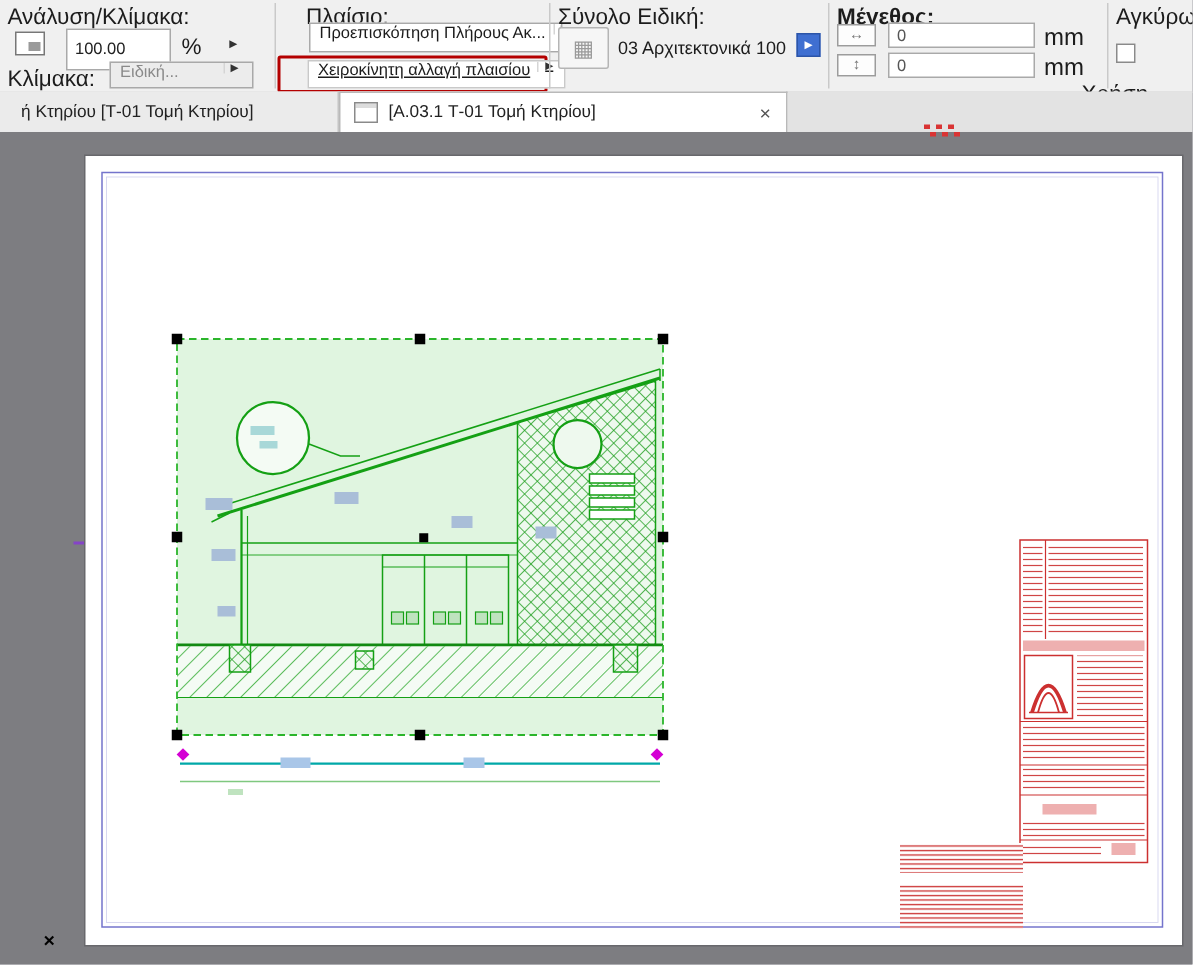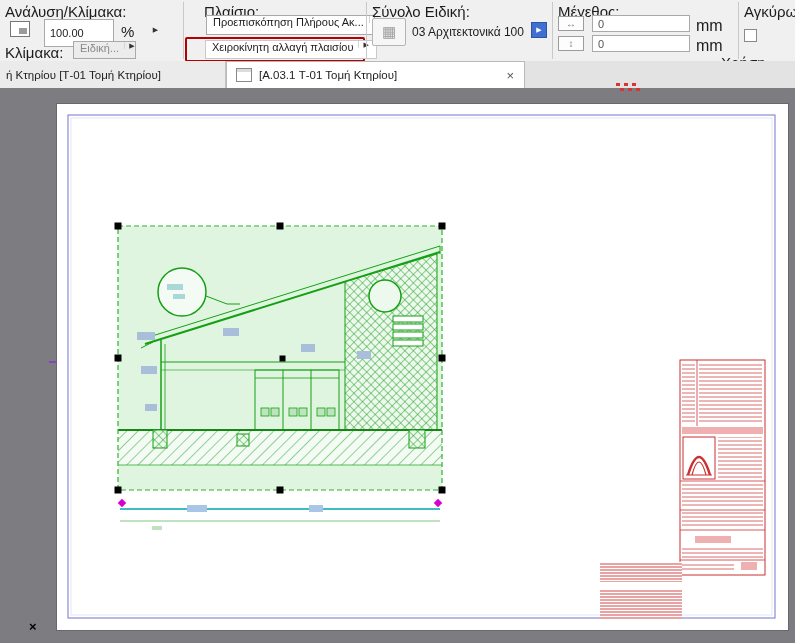--- a/index.html
+++ b/index.html
@@ -52,72 +52,72 @@
   <span class="tb-label" style="left:5px;top:3px;">Ανάλυση/Κλίμακα:</span>
   <div class="fit-icon">
       <div class="inner"></div>
     </div>
   <div class="tb-input" style="left:44px;top:19px;width:70px;height:28px;">100.00</div>
   <span class="tb-label" style="left:121px;top:23px;">%</span>
   <div class="arrow-btn" style="left:148px;top:20px;">
       <span class="arr">▶</span>
     </div>
   <span class="tb-label" style="left:5px;top:44px;">Κλίμακα:</span>
-  <div class="dropdown disabled" style="left:57px;top:41px;width:63px;height:18px;">
+  <div class="dropdown disabled" style="left:57px;top:41px;width:96px;height:18px;">
     <span>Ειδική...</span>
     <span class="arr">▶</span>
   </div>
 
   <div class="tb-sep" style="left:183px;"></div>
 
   <span class="tb-label" style="left:204px;top:3px;">Πλαίσιο:</span>
   <div class="dropdown" style="left:190px;top:15px;width:169px;height:20px;">
     <span>Προεπισκόπηση Πλήρους Ακ...</span>
     <span class="arr">▶</span>
   </div>
   <div class="red-outline"></div>
-  <div class="dropdown" style="left:189px;top:40px;width:172px;height:19px;border-color:#c9c9c9;">
+  <div class="dropdown" style="left:189px;top:40px;width:172px;height:19px;border-color:#c9c9c9;text-decoration:underline;">
     <span>Χειροκίνητη αλλαγή πλαισίου</span>
     <span class="arr">▶</span>
   </div>
 
   <div class="tb-sep" style="left:366px;"></div>
 
   <span class="tb-label" style="left:372px;top:3px;">Σύνολο Ειδική:</span>
   <div class="icon-btn" style="left:372px;top:18px;width:34px;height:28px;font-size:15px;">
     <span>▦</span>
   </div>
   <span class="tb-label" style="left:412px;top:25px;font-size:12px;">03 Αρχιτεκτονικά 100</span>
   <div class="blue-arrow" style="left:531px;top:22px;">
     <span>▶</span>
   </div>
 
   <div class="tb-sep" style="left:552px;"></div>
 
-  <span class="tb-label" style="left:558px;top:3px;">Μέγεθος:</span>
+  <span class="tb-label" style="left:558px;top:3px;font-weight:bold;">Μέγεθος:</span>
   <div class="size-icon" style="left:558px;top:16px;">
       <span>↔</span>
     </div>
   <div class="tb-input gray" style="left:592px;top:15px;width:98px;height:17px;">0</div>
   <span class="unit-label" style="left:696px;top:17px;">mm</span>
   <div class="size-icon" style="left:558px;top:36px;">
       <span>↕</span>
     </div>
   <div class="tb-input gray" style="left:592px;top:35px;width:98px;height:17px;">0</div>
   <span class="unit-label" style="left:696px;top:37px;">mm</span>
 
   <div class="tb-sep" style="left:738px;"></div>
 
   <span class="tb-label" style="left:744px;top:3px;">Αγκύρωση:</span>
   <div class="checkbox" style="left:744px;top:29px;"></div>
   <span class="tb-label" style="left:721px;top:30px;margin-top:24px;">Χρήση</span>
 </div>
 
 <div class="tabbar">
-  <div class="tab inactive" style="left:0;width:226px;padding-left:6px;">
+  <div class="tab inactive" style="left:0;width:226px;padding-left:14px;">
     <span>ή Κτηρίου [Τ-01 Τομή Κτηρίου]</span>
   </div>
   <div class="tab active" style="left:226px;width:299px;">
     <span class="tab-icon"></span>
     <span>[A.03.1 Τ-01 Τομή Κτηρίου]</span>
     <span class="close-x" style="margin-left:auto;margin-right:10px;">×</span>
   </div>
 </div>
 
 <div class="canvas">

